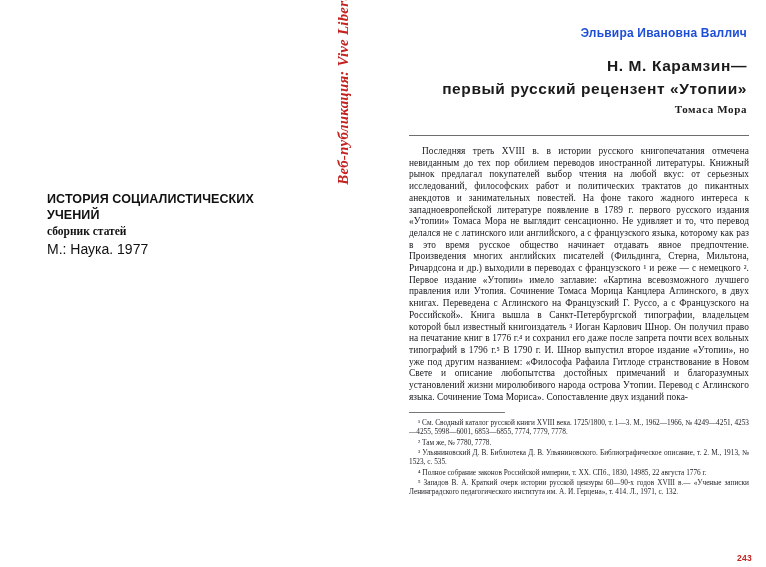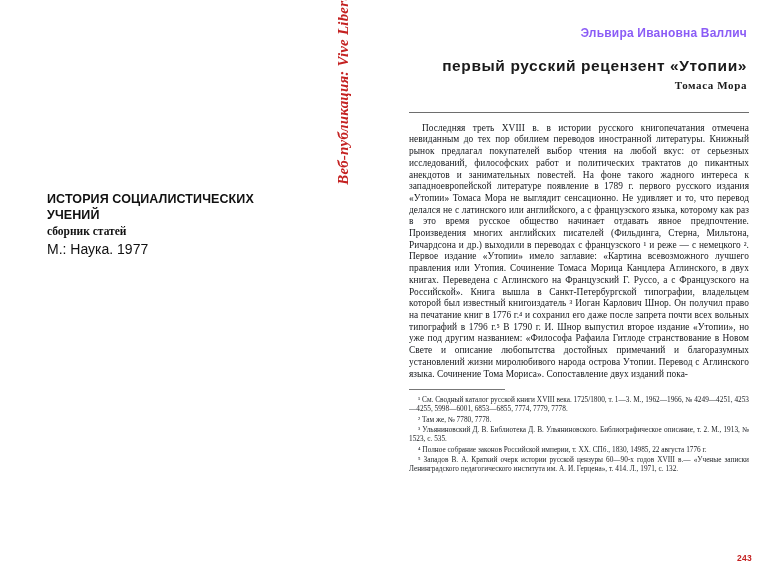--- a/index.html
+++ b/index.html
@@ -91,21 +91,21 @@
     position: absolute;
     left: 14px;
     top: 26px;
     width: 340px;
   }
 
   .author-line {
     font-family: "Liberation Sans", sans-serif;
     font-weight: 700;
     font-size: 12px;
-    color: #8b5cf6;
+    color: #1d4ed8;
     text-align: right;
     letter-spacing: 0.2px;
     margin-bottom: 14px;
     padding-right: 2px;
   }
 
   .headline {
     text-align: right;
     font-family: "Liberation Sans", sans-serif;
     font-weight: 700;
@@ -196,20 +196,21 @@
   <div class="vertical-label">
     <div class="vtext">Веб-публикация: Vive Liberta, 2011–2013</div>
   </div>
 
   <div class="scan">
     <div class="scan-inner">
 
       <div class="author-line">Эльвира Ивановна Валлич</div>
 
       <div class="headline">
+        <div class="l1">Н. М. Карамзин—</div>
         <div class="l2">первый русский рецензент «Утопии»</div>
         <div class="l3">Томаса Мора</div>
       </div>
 
       <hr class="rule">
 
       <div class="body-text">
         <p>Последняя треть XVIII в. в истории русского книгопечатания отмечена невиданным до тех пор обилием переводов иностранной литературы. Книжный рынок предлагал покупателей выбор чтения на любой вкус: от серьезных исследований, философских работ и политических трактатов до пикантных анекдотов и занимательных повестей. На фоне такого жадного интереса к западноевропейской литературе появление в 1789 г. первого русского издания «Утопии» Томаса Мора не выглядит сенсационно. Не удивляет и то, что перевод делался не с латинского или английского, а с французского языка, которому как раз в это время русское общество начинает отдавать явное предпочтение. Произведения многих английских писателей (Фильдинга, Стерна, Мильтона, Ричардсона и др.) выходили в переводах с французского ¹ и реже — с немецкого ². Первое издание «Утопии» имело заглавие: «Картина всевозможного лучшего правления или Утопия. Сочинение Томаса Морица Канцлера Аглинского, в двух книгах. Переведена с Аглинского на Французский Г. Руссо, а с Французского на Российской». Книга вышла в Санкт-Петербургской типографии, владельцем которой был известный книгоиздатель ³ Иоган Карлович Шнор. Он получил право на печатание книг в 1776 г.⁴ и сохранил его даже после запрета почти всех вольных типографий в 1796 г.⁵ В 1790 г. И. Шнор выпустил второе издание «Утопии», но уже под другим названием: «Философа Рафаила Гитлоде странствование в Новом Свете и описание любопытства достойных примечаний и благоразумных установлений жизни миролюбивого народа острова Утопии. Перевод с Аглинского языка. Сочинение Тома Мориса». Сопоставление двух изданий пока-</p>
       </div>
 

